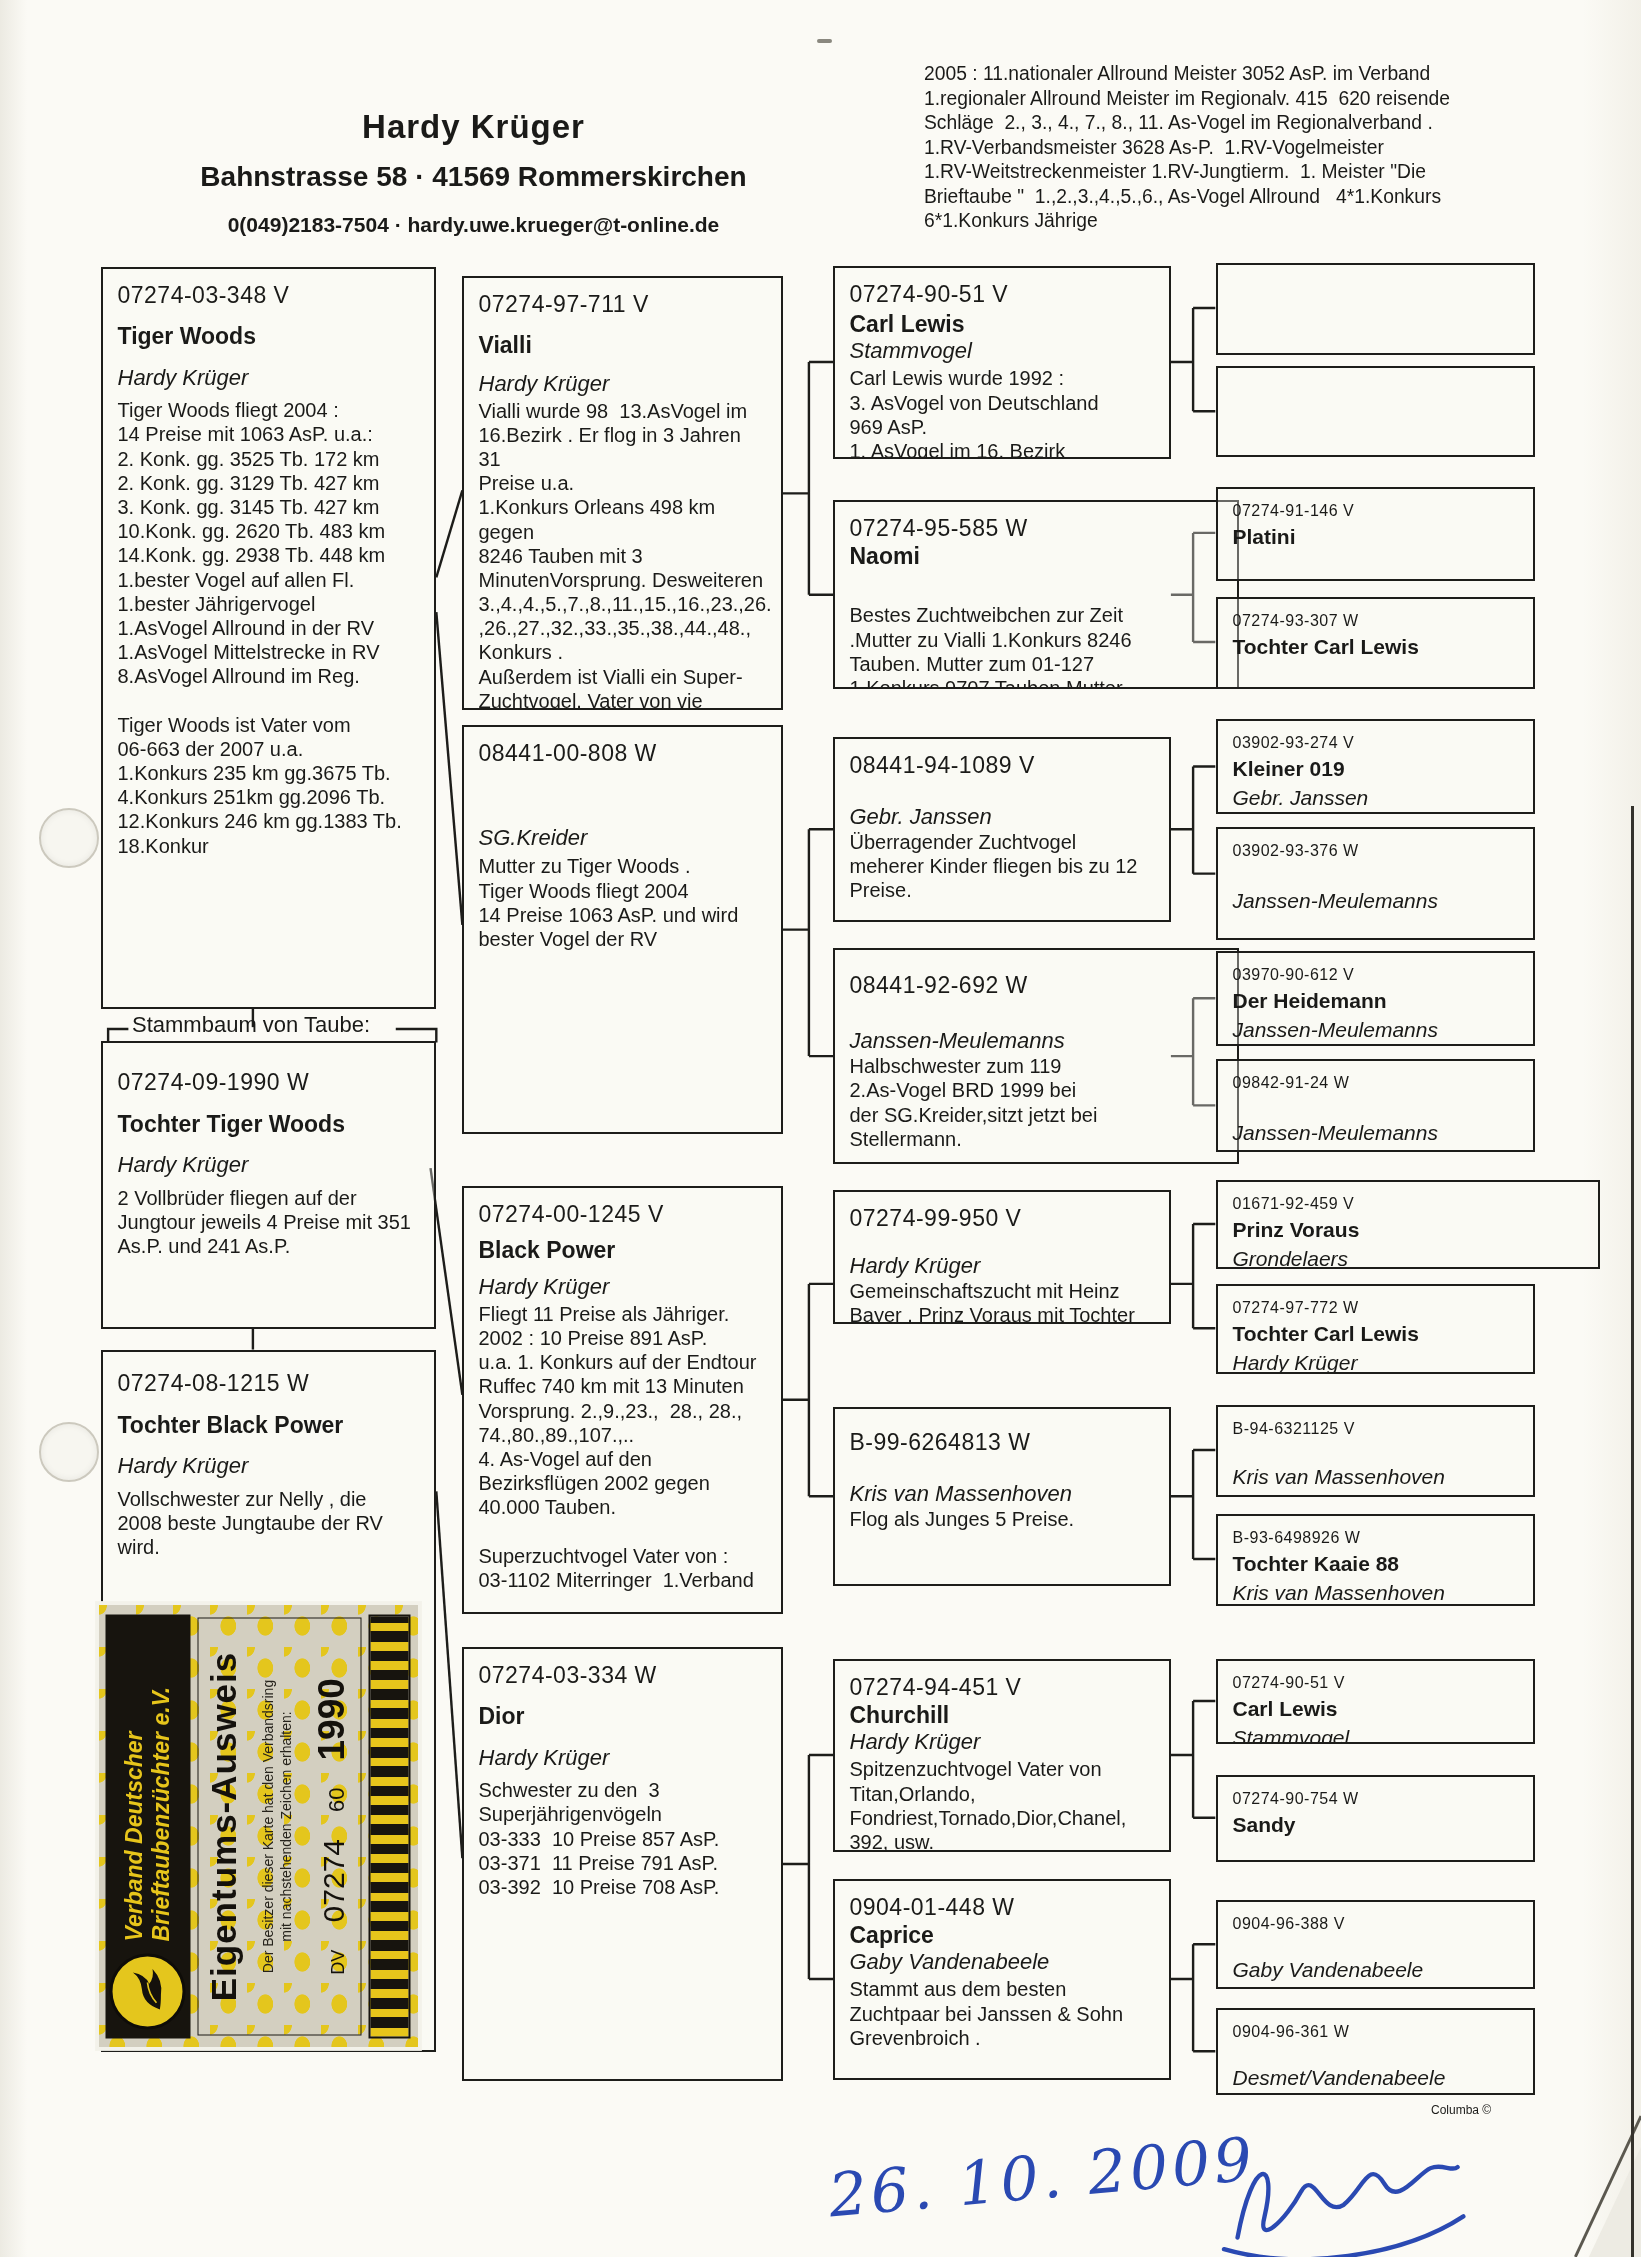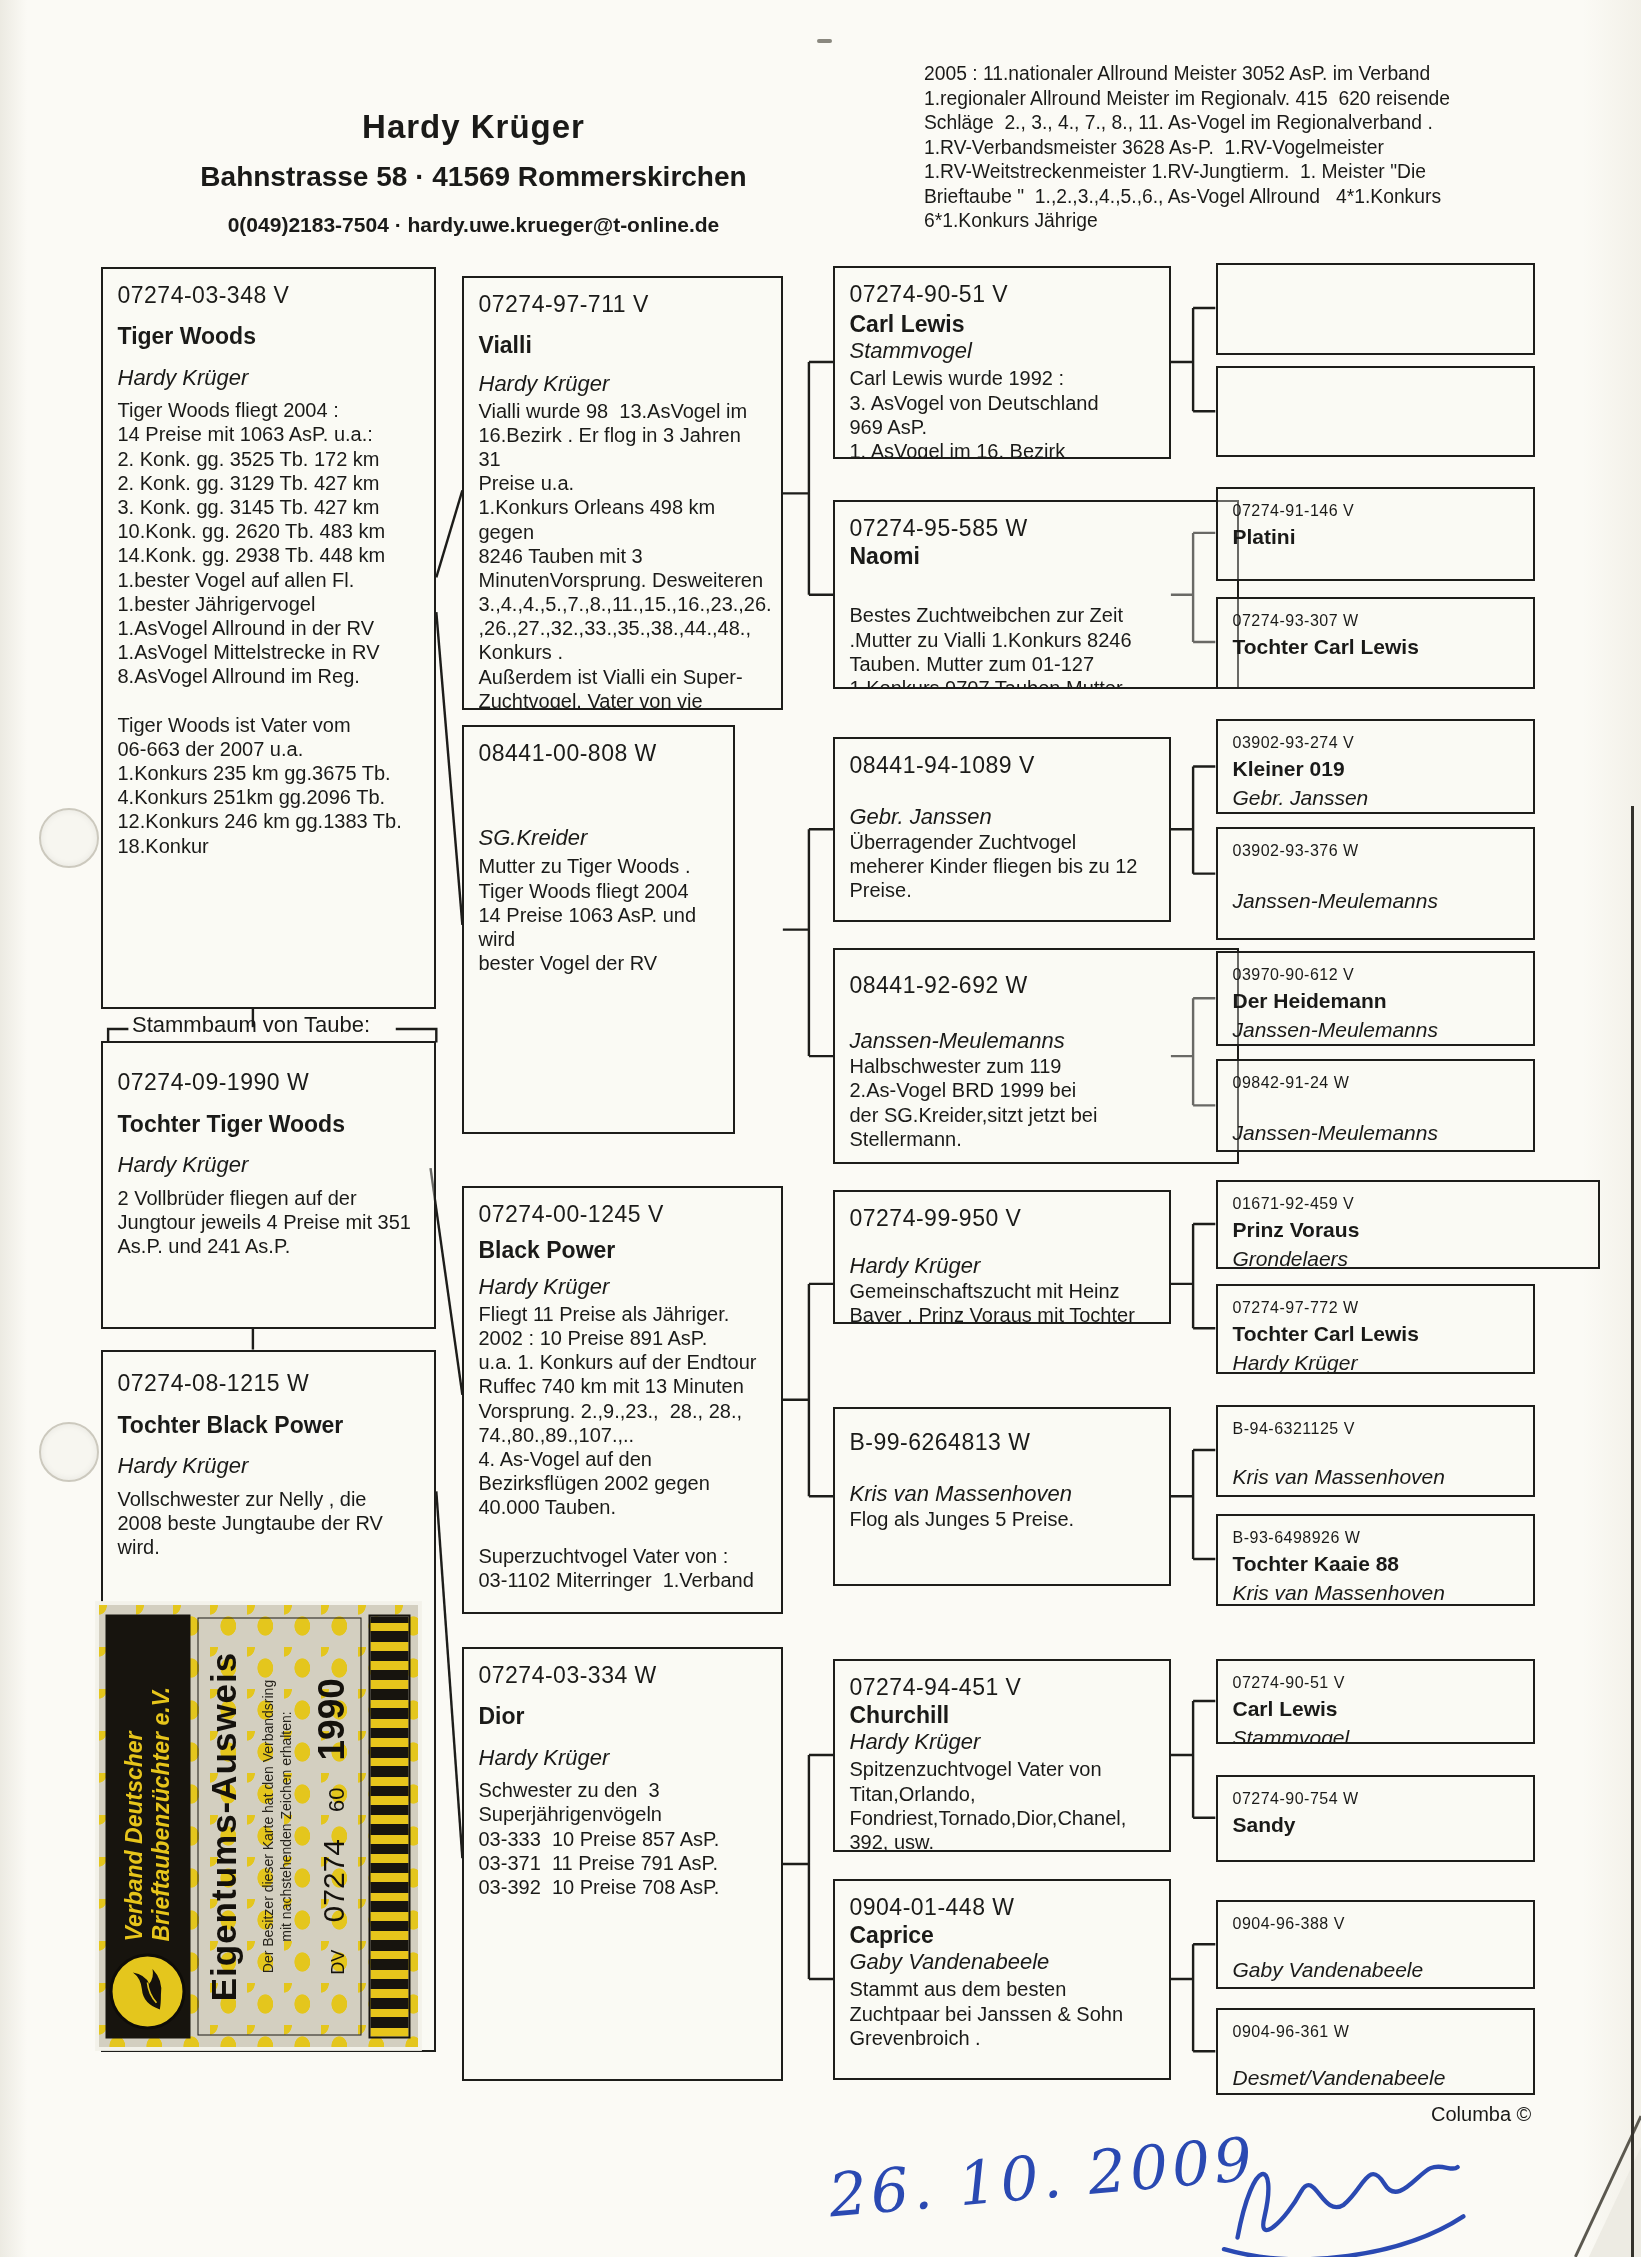--- a/index.html
+++ b/index.html
@@ -17,21 +17,21 @@
   .breeder{font-size:22px;font-style:italic;margin-top:14.5px;}
   .pbody{font-size:20px;line-height:1.21;margin-top:7.7px;white-space:pre-wrap;}
   .small .ring{font-size:16px;}
   .small .bname{font-size:21px;margin-top:5.8px;}
   .small .breeder{font-size:21px;margin-top:4.8px;}
   .treelabel{position:absolute;left:132px;top:1012px;font-size:22px;}
   svg.overlay{position:absolute;left:0;top:0;pointer-events:none;}
   .punch{position:absolute;width:56px;height:56px;border-radius:50%;background:#f7f6f0;border:2.9px solid #ccc9be;box-shadow:inset 0 0 7.7px rgba(0,0,0,0.07);}
   .edge-line{position:absolute;left:1631px;top:806px;width:2.9px;height:1451px;background:#34322c;}
   .top-dash{position:absolute;left:817px;top:39px;width:15.4px;height:3.9px;background:#8a887f;border-radius:1.9px;}
-  .columba{position:absolute;left:1431px;top:2103px;font-size:20px;}
+  .columba{position:absolute;left:1431px;top:2103px;font-size:12px;}
   .hand-date{position:absolute;left:828px;top:2142px;font-family:"DejaVu Serif",serif;font-style:italic;
              font-size:60px;color:#2a49b2;transform:rotate(-5deg);letter-spacing:3.9px;}
   
   .sticker{position:absolute;left:99px;top:1605px;width:319px;height:442px;
            background-color:#d3cfc0;
            background-image:radial-gradient(ellipse 12.6px 15.4px at 18.3px 21px,#e4c61d 0 60%,rgba(0,0,0,0) 65%),
                             radial-gradient(ellipse 12.6px 15.4px at 0px 0px,#e4c61d 0 60%,rgba(0,0,0,0) 65%);
            background-size:37px 42px;box-shadow:0 0 0 3.9px #f3f2ea;}
   .sticker-inner{position:absolute;left:-62px;top:62px;width:442px;height:319px;transform:rotate(-90deg);
                  display:flex;flex-direction:column;}
@@ -151,21 +151,21 @@
 Preise u.a.
 1.Konkurs Orleans 498 km gegen
 8246 Tauben mit 3
 MinutenVorsprung. Desweiteren
 3.,4.,4.,5.,7.,8.,11.,15.,16.,23.,26.
 ,26.,27.,32.,33.,35.,38.,44.,48.,
 Konkurs .
 Außerdem ist Vialli ein Super-
 Zuchtvogel. Vater von vie</div>
   </div>
-  <div class="pbox" style="left:462px;top:725px;width:273px;height:409px">
+  <div class="pbox" style="left:462px;top:725px;width:321px;height:409px">
     <div class="ring">08441-00-808 W</div>
     <div class="breeder" style="margin-top:58px">SG.Kreider</div>
     <div class="pbody" style="margin-top:3.9px">Mutter zu Tiger Woods .
 Tiger Woods fliegt 2004
 14 Preise 1063 AsP. und wird
 bester Vogel der RV</div>
   </div>
   <div class="pbox" style="left:462px;top:1186px;width:321px;height:428px">
     <div class="ring">07274-00-1245 V</div>
     <div class="bname" style="margin-top:9.7px">Black Power</div>

